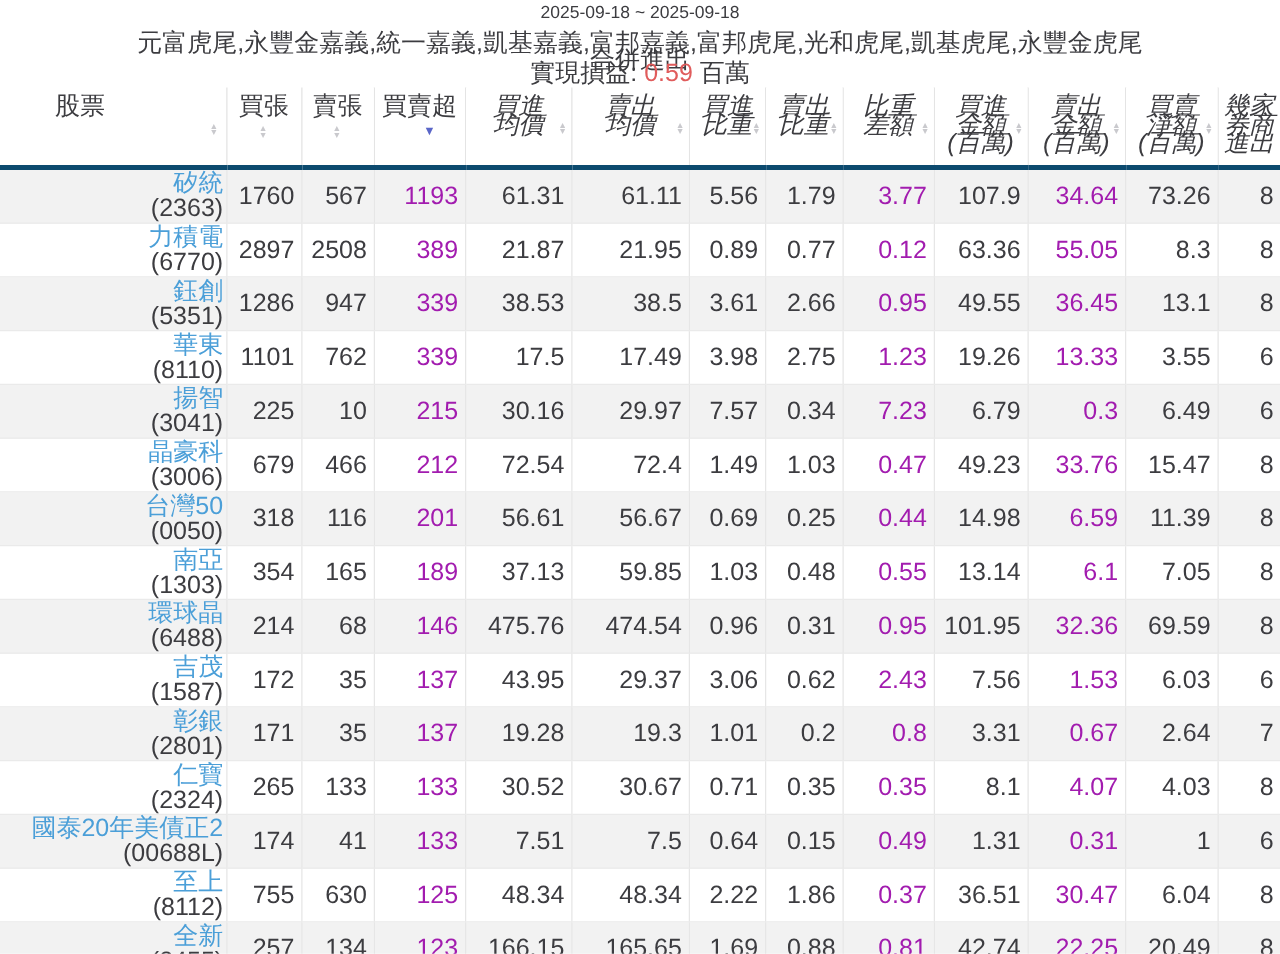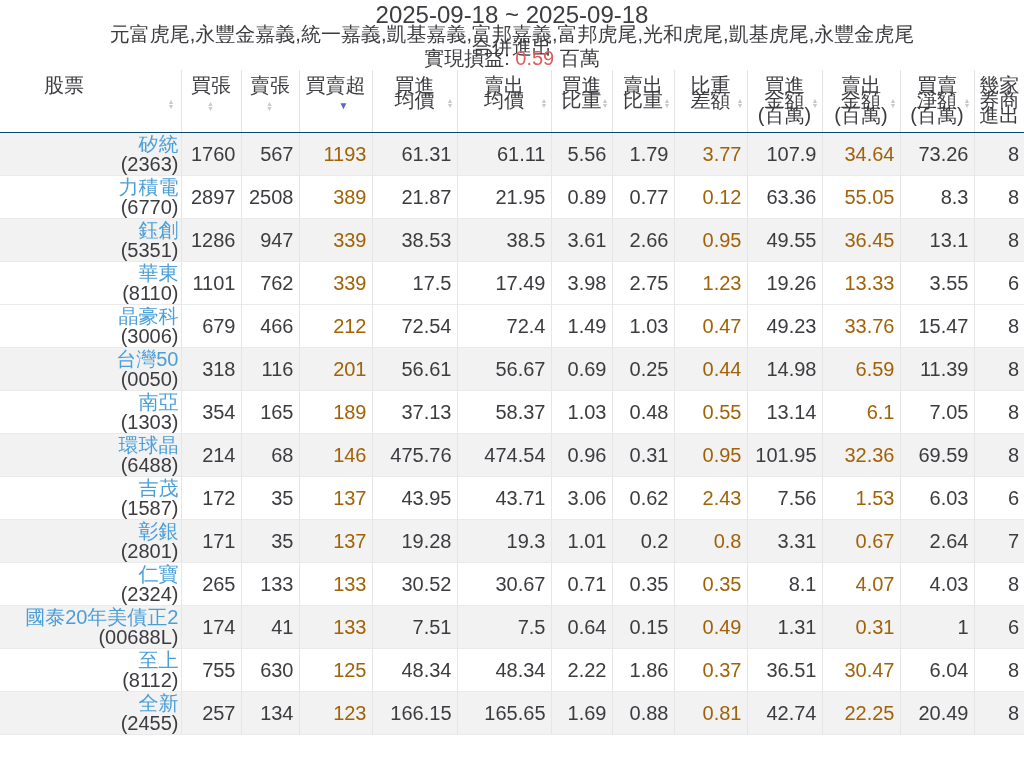--- a/index.html
+++ b/index.html
@@ -4,56 +4,56 @@
 <style>
   html,body{margin:0;padding:0;}
   body{
     width:1024px;height:763px;overflow:hidden;background:#ffffff;
     font-family:"Liberation Sans","DejaVu Sans",sans-serif;
     color:#3c3c40;
   }
   
   .title-block{position:relative;height:70px;text-align:center;font-size:20px;}
   .t-line{position:absolute;left:0;right:0;white-space:nowrap;}
-  .t-date{top:1px;font-size:24px;}
+  .t-date{top:1px;font-size:14px;}
   .t-brokers{top:21px;}
   .t-merged{top:34px;}
   .t-pl{top:45px;}
   .red{color:#e05c5c;}
   
   table{border-collapse:collapse;table-layout:fixed;width:1024px;font-size:20px;}
   thead th{
     height:62px;padding:0;font-weight:normal;position:relative;
     vertical-align:top;background:#ffffff;
-    border-right:1px solid #e4e4e4;border-bottom:1px solid #0c4a6e;
+    border-right:1px solid #e4e4e4;border-bottom:4px solid #0c4a6e;
   }
   thead th:last-child{border-right:none;}
   .hl{display:block;line-height:15px;font-size:20px;text-align:center;}
   th.single .hl{line-height:20px;padding-top:5px;text-align:center;}
-  th.multi .lines{display:block;padding-top:8px;}
+  th.multi .lines{display:block;padding-top:8px;font-style:italic;}
   th.th-stock .hl{text-align:left;padding-left:44px;padding-top:5px;line-height:20px;}
   .sort{position:absolute;display:flex;flex-direction:column;align-items:center;
         color:#c9c9cd;font-size:7px;line-height:5px;}
   th.single .sort{left:50%;margin-left:-4px;top:31px;}
   th.multi .sort{right:3px;top:28px;}
   th.th-stock .sort{right:6px;top:29px;}
   .sort-active{position:absolute;left:50%;margin-left:3px;top:31px;
         color:#5a66c8;font-size:10px;line-height:10px;}
   
   tbody td{
     height:42px;padding:0 5px 0 0;text-align:right;vertical-align:middle;
     border-right:1px solid #e6e6e6;border-bottom:1px solid #eaeaea;
   }
   tbody td:last-child{border-right:none;}
   tbody tr.odd{background:#f2f2f2;}
   tbody tr.even{background:#ffffff;}
   td.stock-cell{padding-right:2px;line-height:20px;white-space:nowrap;margin-left:32px;}
   .stock-name{color:#4b9fd8;cursor:pointer;display:block;}
   .stock-code{color:#3c3c40;display:block;}
-  td.c-red{color:#a16207;margin-top:20px;}
+  td.c-red{color:#a21caf;margin-top:20px;}
 </style>
 </head>
 <body>
 
 <div class="title-block">
   <div class="t-line t-date">2025-09-18 ~ 2025-09-18</div>
   <div class="t-line t-merged">合併進出</div>
   <div class="t-line t-brokers">元富虎尾,永豐金嘉義,統一嘉義,凱基嘉義,富邦嘉義,富邦虎尾,光和虎尾,凱基虎尾,永豐金虎尾</div>
   <div class="t-line t-pl">
     <span>實現損益:</span>
@@ -251,20 +251,38 @@
         <td>17.5</td>
         <td>17.49</td>
         <td>3.98</td>
         <td>2.75</td>
         <td class="c-red">1.23</td>
         <td>19.26</td>
         <td class="c-red">13.33</td>
         <td>3.55</td>
         <td>6</td>
       </tr>
+      <tr class="odd">
+        <td class="stock-cell">
+          <span class="stock-name">揚智</span>
+          <span class="stock-code">(3041)</span>
+        </td>
+        <td>225</td>
+        <td>10</td>
+        <td class="c-red">215</td>
+        <td>30.16</td>
+        <td>29.97</td>
+        <td>7.57</td>
+        <td>0.34</td>
+        <td class="c-red">7.23</td>
+        <td>6.79</td>
+        <td class="c-red">0.3</td>
+        <td>6.49</td>
+        <td>6</td>
+      </tr>
       <tr class="even">
         <td class="stock-cell">
           <span class="stock-name">晶豪科</span>
           <span class="stock-code">(3006)</span>
         </td>
         <td>679</td>
         <td>466</td>
         <td class="c-red">212</td>
         <td>72.54</td>
         <td>72.4</td>
@@ -296,21 +314,21 @@
       </tr>
       <tr class="even">
         <td class="stock-cell">
           <span class="stock-name">南亞</span>
           <span class="stock-code">(1303)</span>
         </td>
         <td>354</td>
         <td>165</td>
         <td class="c-red">189</td>
         <td>37.13</td>
-        <td>58.37</td>
+        <td>59.85</td>
         <td>1.03</td>
         <td>0.48</td>
         <td class="c-red">0.55</td>
         <td>13.14</td>
         <td class="c-red">6.1</td>
         <td>7.05</td>
         <td>8</td>
       </tr>
       <tr class="odd">
         <td class="stock-cell">
@@ -332,21 +350,21 @@
       </tr>
       <tr class="even">
         <td class="stock-cell">
           <span class="stock-name">吉茂</span>
           <span class="stock-code">(1587)</span>
         </td>
         <td>172</td>
         <td>35</td>
         <td class="c-red">137</td>
         <td>43.95</td>
-        <td>43.71</td>
+        <td>29.37</td>
         <td>3.06</td>
         <td>0.62</td>
         <td class="c-red">2.43</td>
         <td>7.56</td>
         <td class="c-red">1.53</td>
         <td>6.03</td>
         <td>6</td>
       </tr>
       <tr class="odd">
         <td class="stock-cell">

